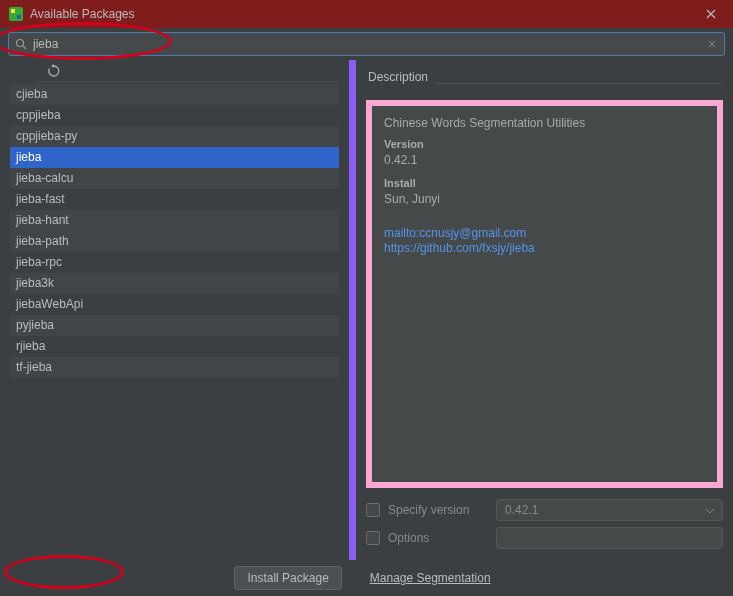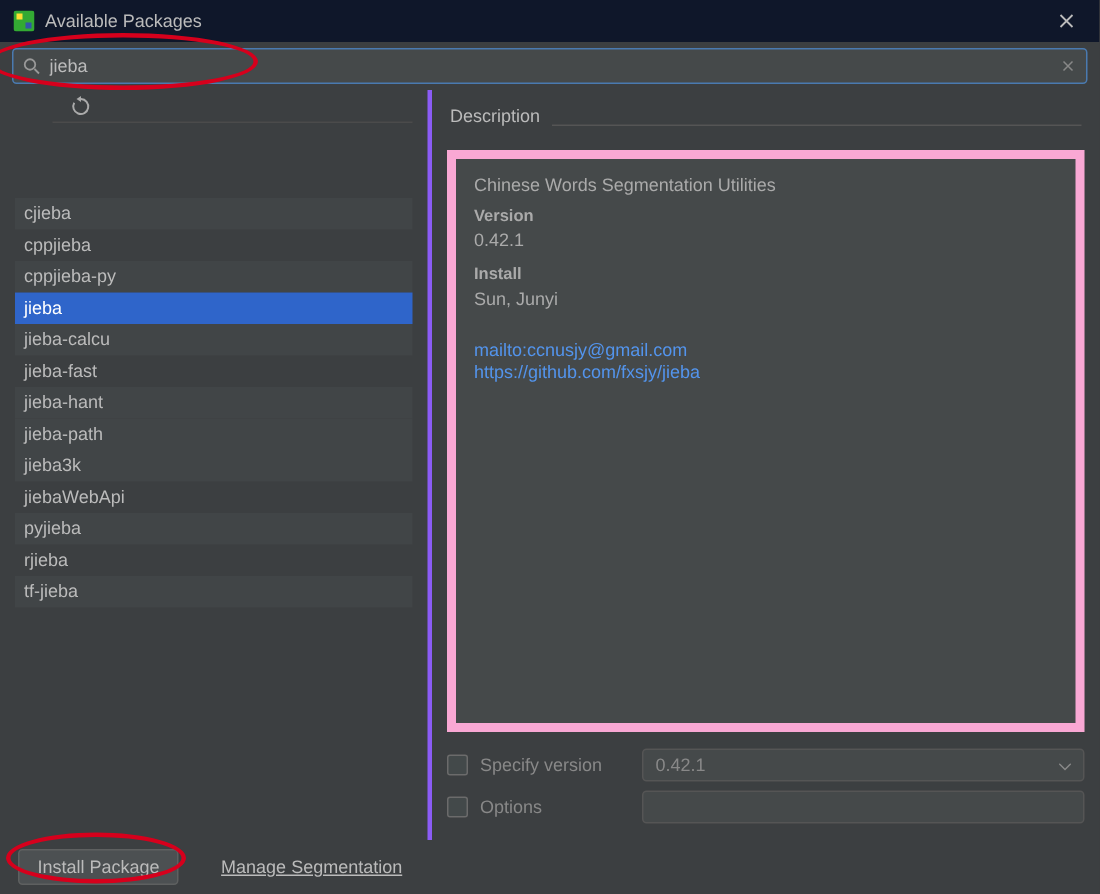--- a/index.html
+++ b/index.html
@@ -11,21 +11,21 @@
       font-size: 12px;
       color: #bbbbbb;
       overflow: hidden;
       position: relative;
     }
     .titlebar {
       height: 28px;
       display: flex;
       align-items: center;
       padding: 0 8px;
-      background: #0f172a;
+      background: #7f1d1d;
     }
     .titlebar-icon {
       width: 16px;
       height: 16px;
       margin-right: 6px;
       display: flex;
       align-items: center;
       justify-content: center;
     }
     .titlebar-title {
@@ -73,25 +73,24 @@
       display: flex;
       align-items: center;
       justify-content: center;
       color: #888;
     }
     .main {
       display: flex;
       height: calc(596px - 28px - 32px - 36px);
     }
     .left-pane {
-      width: 288px;
-      border-right: 3px solid #8b5cf6;
+      width: 356px;
+      border-right: 7px solid #8b5cf6;
       display: flex;
       flex-direction: column;
-      gap: 48px;
     }
     .refresh-bar {
       height: 22px;
       display: flex;
       align-items: center;
       padding: 0 10px;
       border-bottom: 1px solid #4b4b4b;
       margin: 0 10px 0 35px;
     }
     .refresh-btn {
@@ -192,20 +191,21 @@
       border-radius: 3px;
       padding: 0 8px;
       color: #888;
     }
     .footer {
       height: 36px;
       display: flex;
       align-items: center;
       padding: 0 12px;
       gap: 20px;
+      justify-content: center;
     }
     .btn {
       padding: 4px 12px;
       background: #4c5052;
       border: 1px solid #5e6060;
       color: #bbbbbb;
       cursor: pointer;
       border-radius: 3px;
       font-size: 12px;
     }
@@ -272,20 +272,21 @@
     </div>
     <div class="package-list" id="pkg-list">
         <div class="pkg-item alt">cjieba</div>
         <div class="pkg-item">cppjieba</div>
         <div class="pkg-item alt">cppjieba-py</div>
         <div class="pkg-item selected">jieba</div>
         <div class="pkg-item alt">jieba-calcu</div>
         <div class="pkg-item">jieba-fast</div>
         <div class="pkg-item alt">jieba-hant</div>
         <div class="pkg-item alt">jieba-path</div>
+        <div class="pkg-item">jieba-rpc</div>
         <div class="pkg-item alt">jieba3k</div>
         <div class="pkg-item">jiebaWebApi</div>
         <div class="pkg-item alt">pyjieba</div>
         <div class="pkg-item">rjieba</div>
         <div class="pkg-item alt">tf-jieba</div>
       </div>
   </div>
   <div class="right-pane">
     <div class="section-label">
       <span>Description</span>

